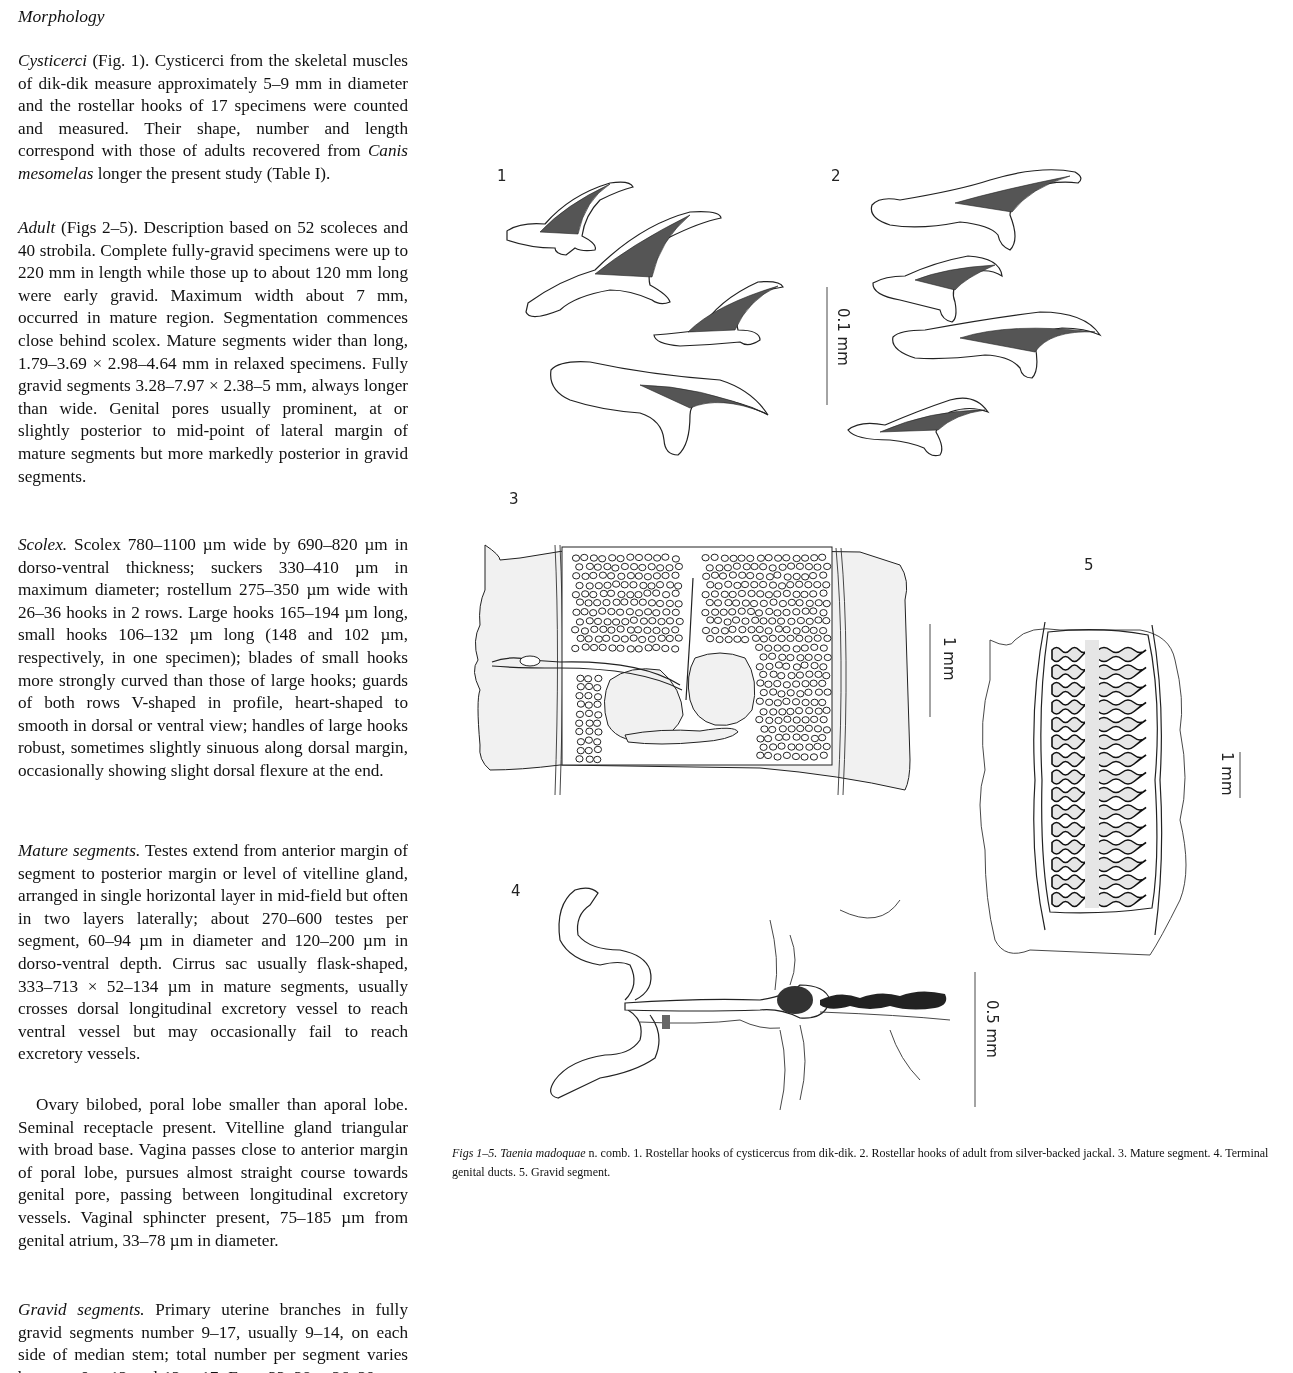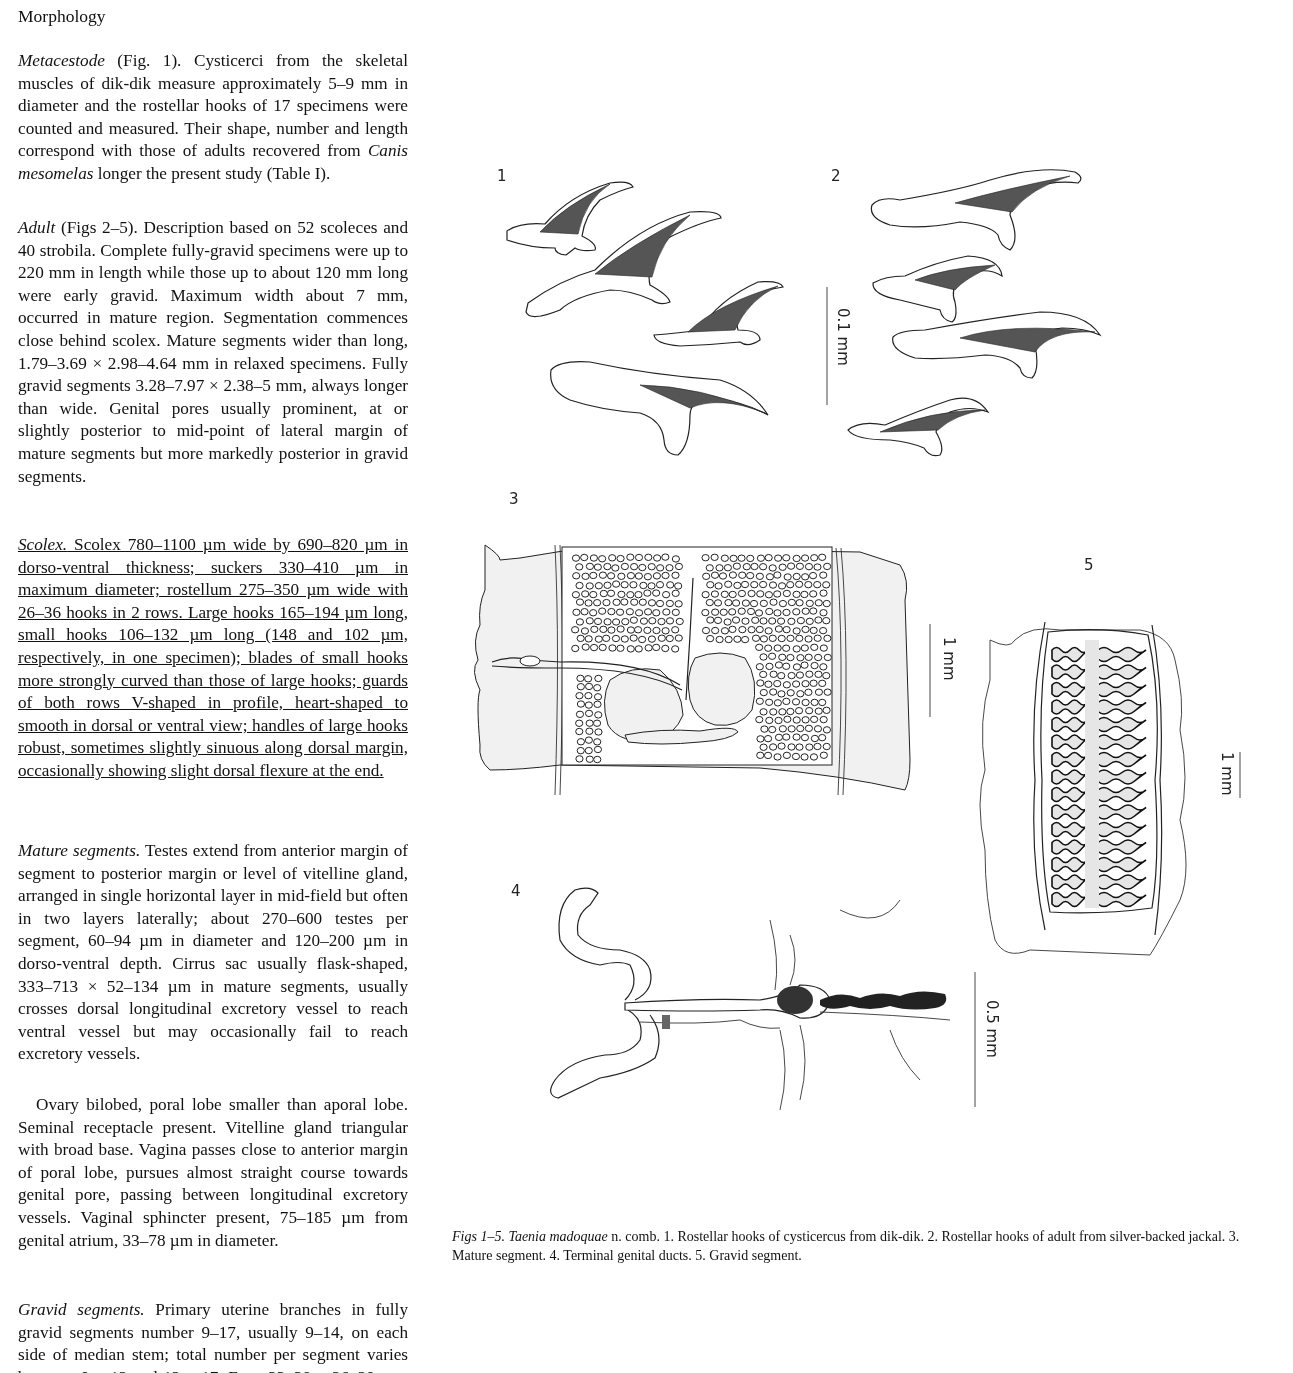--- a/index.html
+++ b/index.html
@@ -2,49 +2,49 @@
 <html><head>
 <meta charset="utf-8">
 <style>
   html, body { margin: 0; padding: 0; background: #ffffff; }
   body { width: 1293px; height: 1373px; position: relative; overflow: hidden;
          font-family: "Liberation Serif", "DejaVu Serif", serif; color: #111; }
   .col { position: absolute; left: 18px; width: 390px; font-size: 17.2px; line-height: 22.6px;
          text-align: justify; }
   .col p { margin: 0; }
   .col i { font-style: italic; }
-  .sec-title { position: absolute; left: 18px; top: 6px; font-size: 17.5px; }
+  .sec-title { position: absolute; left: 18px; top: 6px; font-size: 17.5px; font-style: italic; }
   .indent { text-indent: 18px; }
   .fignum { position: absolute; font-family: "DejaVu Sans", sans-serif; font-size: 15px; color: #222; }
   .scale-label { position: absolute; font-family: "DejaVu Sans", sans-serif; font-size: 15px; color: #222;
                  transform: rotate(90deg); transform-origin: left top; white-space: nowrap; }
-  .caption { position: absolute; left: 452px; top: 1227px; width: 830px; font-size: 14px; line-height: 19px; }
+  .caption { position: absolute; left: 452px; top: 1144px; width: 830px; font-size: 12px; line-height: 19px; }
   .caption i { font-style: italic; }
   svg { position: absolute; overflow: visible; }
   .ln { fill: none; stroke: #222; stroke-width: 1.2; }
   .ln2 { fill: none; stroke: #333; stroke-width: 0.9; }
   .hatch { fill: #555; stroke: #222; stroke-width: 0.6; }
   .stip { fill: #f1f1f1; stroke: #222; stroke-width: 1; }
   .testis { fill: #fff; stroke: #222; stroke-width: 1; }
   .uterus { fill: #e6e6e6; stroke: #111; stroke-width: 1.6; }
 </style>
 </head>
 <body>
 
 <div class="sec-title">Morphology</div>
 
 <div class="col" style="top:50px;">
-  <p><i>Metacestode</i><span> (Fig. 1). Cysticerci from the skeletal muscles of dik-dik measure approximately 5–9 mm in diameter and the rostellar hooks of 17 specimens were counted and measured. Their shape, number and length correspond with those of adults recovered from </span><i>Canis mesomelas</i><span> longer the present study (Table I).</span></p>
+  <p><i>Cysticerci</i><span> (Fig. 1). Cysticerci from the skeletal muscles of dik-dik measure approximately 5–9 mm in diameter and the rostellar hooks of 17 specimens were counted and measured. Their shape, number and length correspond with those of adults recovered from </span><i>Canis mesomelas</i><span> longer the present study (Table I).</span></p>
 </div>
 
 <div class="col" style="top:217px;">
   <p><i>Adult</i><span> (Figs 2–5). Description based on 52 scoleces and 40 strobila. Complete fully-gravid specimens were up to 220 mm in length while those up to about 120 mm long were early gravid. Maximum width about 7 mm, occurred in mature region. Segmentation commences close behind scolex. Mature segments wider than long, 1.79–3.69 × 2.98–4.64 mm in relaxed specimens. Fully gravid segments 3.28–7.97 × 2.38–5 mm, always longer than wide. Genital pores usually prominent, at or slightly posterior to mid-point of lateral margin of mature segments but more markedly posterior in gravid segments.</span></p>
 </div>
 
-<div class="col" style="top:534px;text-decoration:underline;">
+<div class="col" style="top:534px;">
   <p><i>Scolex.</i><span> Scolex 780–1100 µm wide by 690–820 µm in dorso-ventral thickness; suckers 330–410 µm in maximum diameter; rostellum 275–350 µm wide with 26–36 hooks in 2 rows. Large hooks 165–194 µm long, small hooks 106–132 µm long (148 and 102 µm, respectively, in one specimen); blades of small hooks more strongly curved than those of large hooks; guards of both rows V-shaped in profile, heart-shaped to smooth in dorsal or ventral view; handles of large hooks robust, sometimes slightly sinuous along dorsal margin, occasionally showing slight dorsal flexure at the end.</span></p>
 </div>
 
 <div class="col" style="top:840px;">
   <p><i>Mature segments.</i><span> Testes extend from anterior margin of segment to posterior margin or level of vitelline gland, arranged in single horizontal layer in mid-field but often in two layers laterally; about 270–600 testes per segment, 60–94 µm in diameter and 120–200 µm in dorso-ventral depth. Cirrus sac usually flask-shaped, 333–713 × 52–134 µm in mature segments, usually crosses dorsal longitudinal excretory vessel to reach ventral vessel but may occasionally fail to reach excretory vessels.</span></p>
 </div>
 
 <div class="col indent" style="top:1066px;margin-top:28px;">
   <p>Ovary bilobed, poral lobe smaller than aporal lobe. Seminal receptacle present. Vitelline gland triangular with broad base. Vagina passes close to anterior margin of poral lobe, pursues almost straight course towards genital pore, passing between longitudinal excretory vessels. Vaginal sphincter present, 75–185 µm from genital atrium, 33–78 µm in diameter.</p>
 </div>

